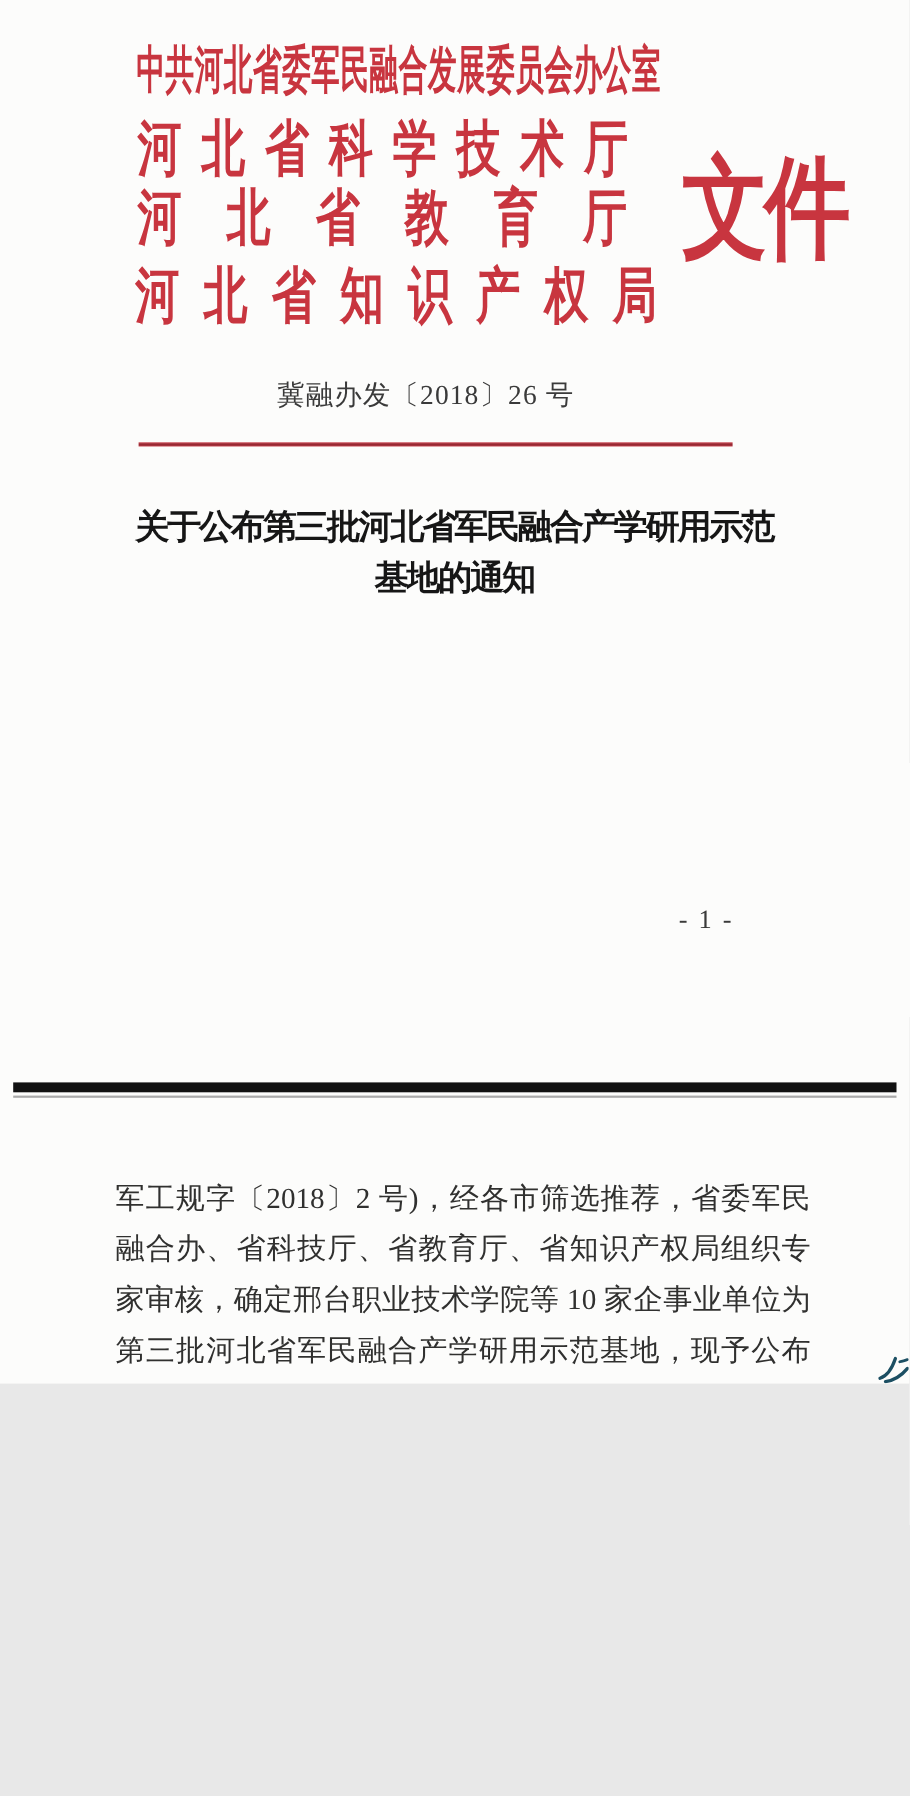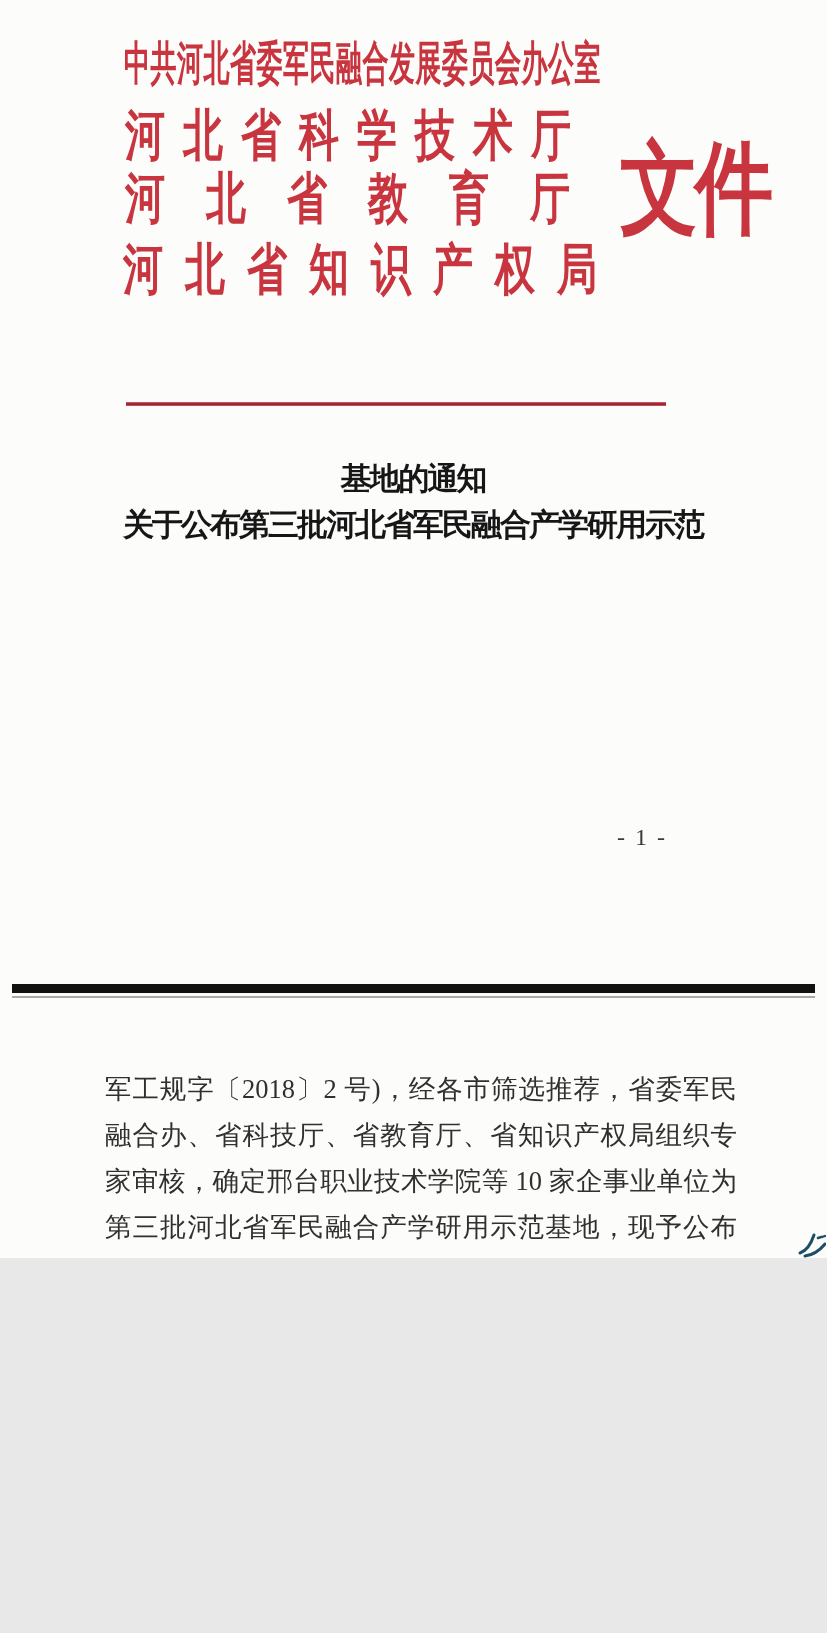--- a/index.html
+++ b/index.html
@@ -91,26 +91,27 @@
   <div class="abs red-text office-line">中共河北省委军民融合发展委员会办公室</div>
 
   <div class="abs red-text dept-line dept-1">河北省科学技术厅</div>
 
   <div class="abs red-text dept-line dept-2">河北省教育厅</div>
 
   <div class="abs red-text doc-type">文件</div>
 
   <div class="abs red-text dept-line dept-3">河北省知识产权局</div>
 
+  <div class="abs doc-number">冀融办发〔2018〕26 号</div>
 
   <div class="abs red-rule"></div>
 
   <div class="abs doc-title">
+    <div>关于公布第三批河北省军民融合产学研用示范</div>
     <div>基地的通知</div>
-    <div>关于公布第三批河北省军民融合产学研用示范</div>
   </div>
 
   <div class="abs body-block">
   </div>
 
   <div class="abs page-number">- 1 -</div>
 
   <div class="abs sep-black"></div>
   <div class="abs sep-gray"></div>
 

